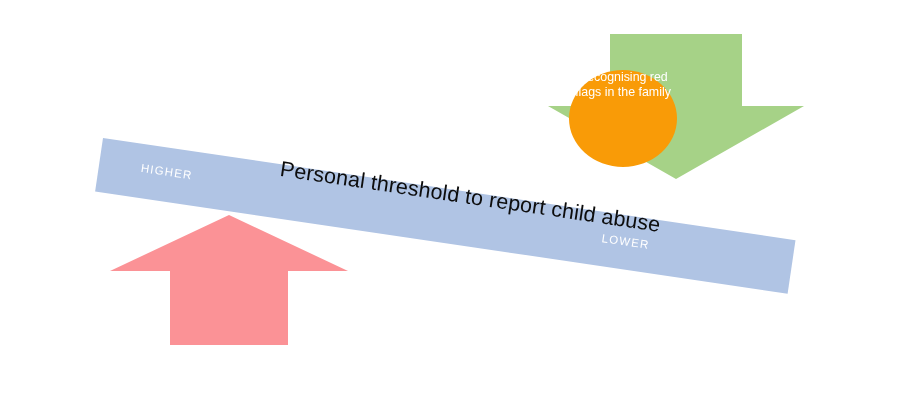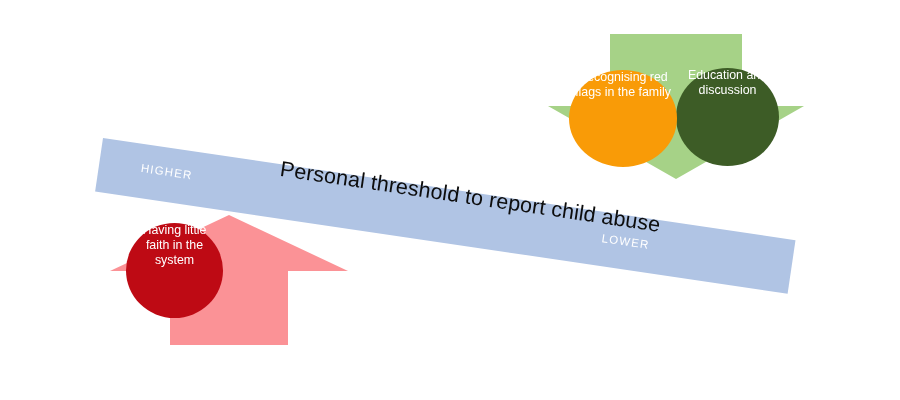--- a/index.html
+++ b/index.html
@@ -117,21 +117,15 @@
   <div class="scale-bar" style="--bar-color: #b0c4e4;">
     <span class="bar-label higher">HIGHER</span>
     <span class="bar-label lower">LOWER</span>
   </div>
 
   <div class="bar-title">Personal threshold to report child abuse</div>
 
   <div class="bubble bubble-recognising" style="background: rgb(249, 155, 7);">
     <span>Recognising red flags in the family</span>
   </div>
-  <div class="bubble bubble-education" style="background: rgb(61, 92, 38);">
-    <span>Education and discussion</span>
-  </div>
 
-  <div class="bubble bubble-faith" style="background: rgb(190, 10, 20);">
-    <span>Having little faith in the system</span>
-  </div>
 
 </div>
 
 </body></html>

